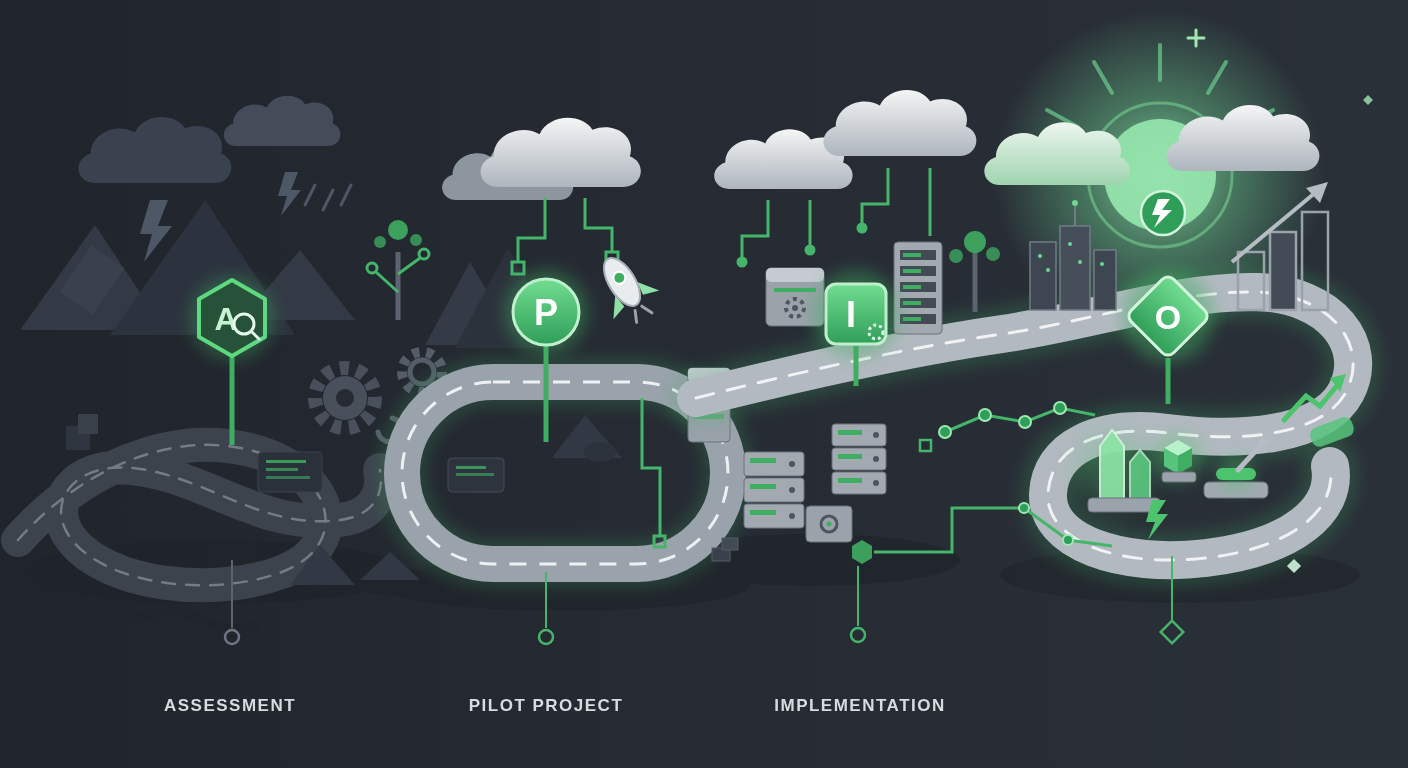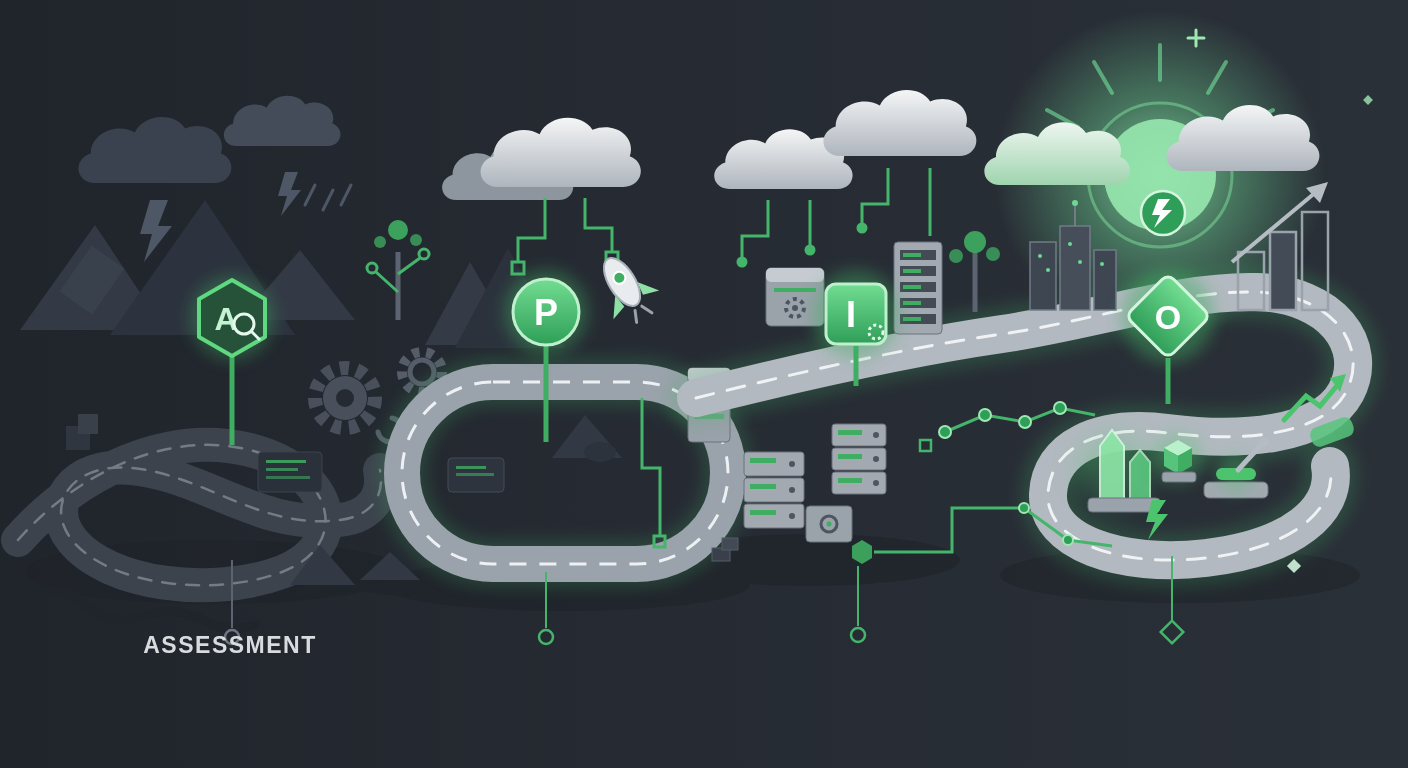--- a/index.html
+++ b/index.html
@@ -3,22 +3,22 @@
 <meta charset="utf-8">
 <style>
   html,body{margin:0;padding:0;background:#1d2127;}
   .canvas{
     position:relative;width:1408px;height:768px;overflow:hidden;
     background:#262b33;font-family:"Liberation Sans",sans-serif;
   }
   .canvas svg{position:absolute;inset:0;display:block;}
   .labels{position:absolute;inset:0;pointer-events:none;}
   .stage-label{
-    position:absolute;top:632px;transform:translateX(-50%);
-    color:#d9dcdf;font-size:23px;font-weight:700;letter-spacing:1.5px;
+    position:absolute;top:696px;transform:translateX(-50%);
+    color:#d9dcdf;font-size:17px;font-weight:700;letter-spacing:1.5px;
     white-space:nowrap;text-transform:uppercase;
   }
   .sign-letter{font-family:"Liberation Sans",sans-serif;font-weight:bold;}
 </style>
 </head>
 <body>
 
 <div class="canvas">
 
 <svg viewBox="0 0 1408 768" width="1408" height="768">
@@ -433,15 +433,17 @@
       <line x1="1172" y1="556" x2="1172" y2="620" stroke="#44b56b" stroke-width="2"></line>
       <g transform="translate(1172,632) rotate(45)">
         <rect x="-8" y="-8" width="16" height="16" fill="none" stroke="#44b56b" stroke-width="2.5"></rect>
       </g>
     </g>
   </g>
 </svg>
 
 <div class="labels">
   <div class="stage-label" style="left:230px">ASSESSMENT</div>
+  <div class="stage-label" style="left:546px">PILOT PROJECT</div>
+  <div class="stage-label" style="left:860px">IMPLEMENTATION</div>
 </div>
 
 </div>
 
 </body></html>

